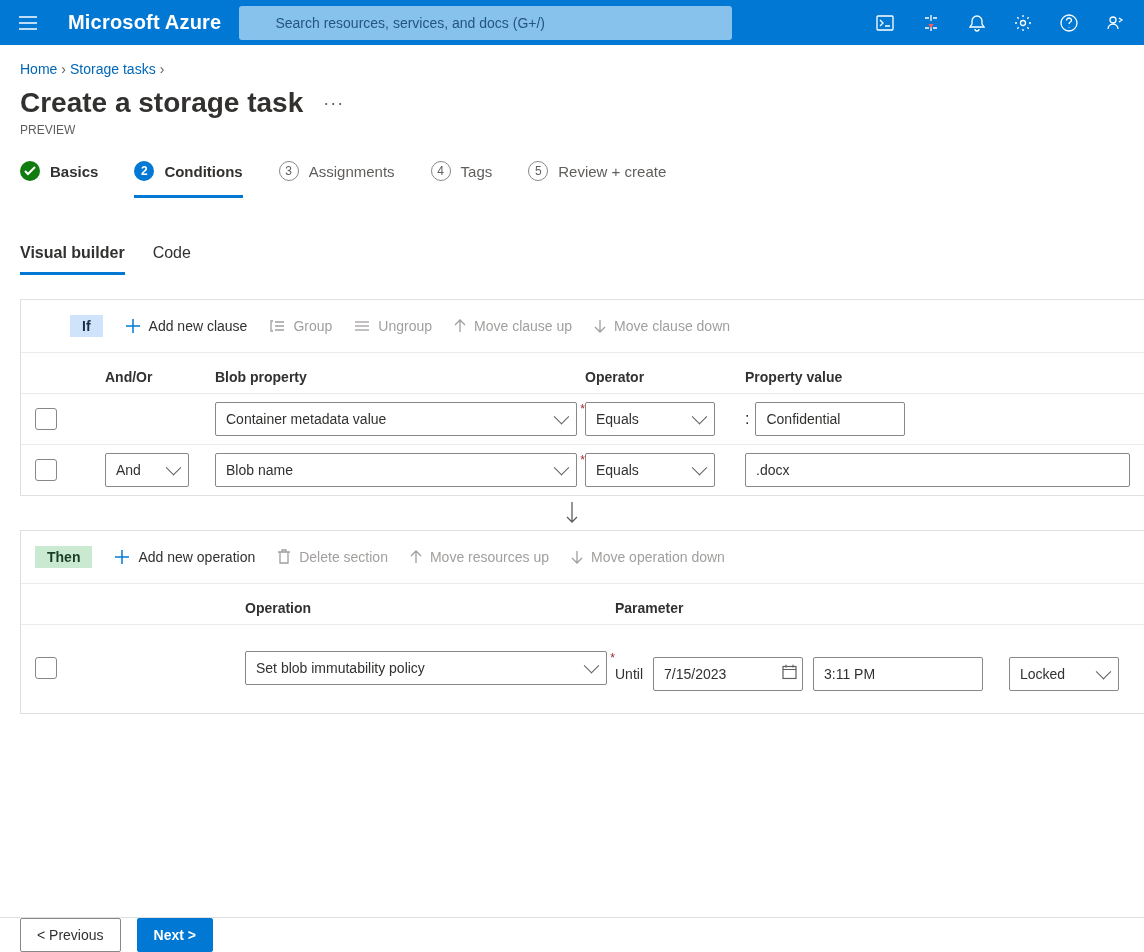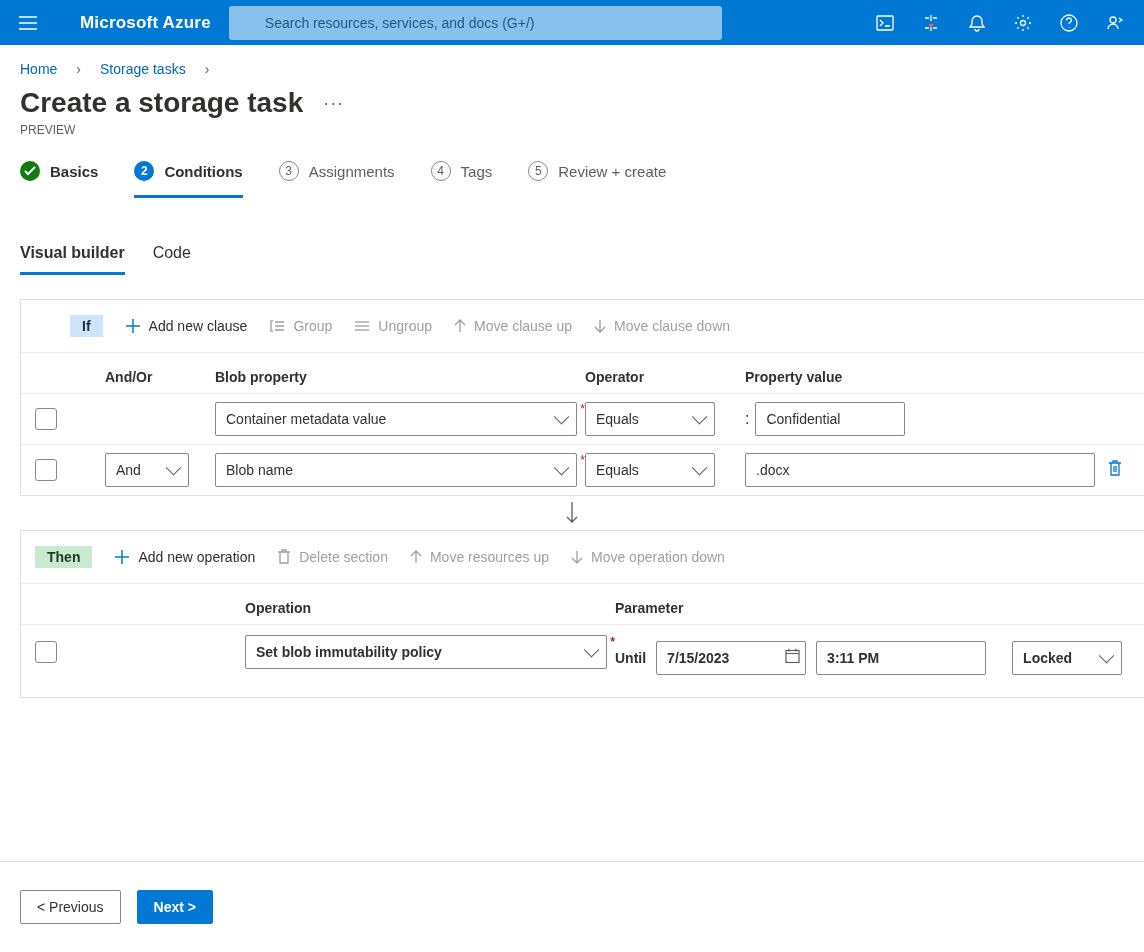--- a/index.html
+++ b/index.html
@@ -1,31 +1,31 @@
 <!DOCTYPE html>
 <html><head>
   <meta charset="utf-8">
   <style>
     * { box-sizing: border-box; margin: 0; padding: 0; font-family: "Segoe UI", -apple-system, sans-serif; }
     body { width: 1144px; height: 952px; background: #fff; color: #323130; overflow: hidden; position: relative; }
 
     
     .topbar { height: 45px; background: #0078d4; display: flex; align-items: center; color: #fff; padding: 0 6px 0 6px; }
     .hamburger { width: 44px; height: 44px; display:flex; align-items:center; justify-content:center; cursor:pointer; }
-    .brand { font-size: 17px; font-weight: 600; margin-right: 18px; margin-left: 30px; letter-spacing: .2px; }
+    .brand { font-size: 20px; font-weight: 600; margin-right: 18px; margin-left: 18px; letter-spacing: .2px; }
     .search-wrap { flex: 0 0 493px; }
     .search { width: 100%; height: 34px; background: #86c2eb; border: none; border-radius: 3px; padding: 0 12px 0 36px; font-size: 14px; color: #1a1a1a; position:relative; }
     .search-wrap { position:relative; }
     .search-icon { position:absolute; left:10px; top:50%; transform: translateY(-50%); color:#2b5c85; }
     .search::placeholder { color: #13426e; opacity:.85;}
     .topbar-right { margin-left: auto; display: flex; }
     .tb-icon { width: 46px; height: 44px; display:flex; align-items:center; justify-content:center; cursor:pointer; color:#fff; }
 
     
-    .crumbs { padding: 16px 20px 0 20px; display:flex; align-items:center; gap:15px; font-size: 14px; }
+    .crumbs { padding: 16px 20px 0 20px; display:flex; align-items:center; gap:0; font-size: 14px; }
     .crumbs a { color: #0067b8; text-decoration: none; cursor:pointer; }
     .chev { color:#605e5c; padding:0 4px; }
 
     
     .heading-row { padding: 10px 20px 0 20px; display:flex; align-items:center; gap:20px; }
     h1 { font-size: 28px; font-weight: 600; }
     .dots { color:#605e5c; font-size:18px; letter-spacing:1px; cursor:pointer;}
     .subtitle { padding: 4px 20px 24px 20px; font-size:12px; color:#605e5c; }
 
     
@@ -67,28 +67,28 @@
     .bp-wrap .select { flex:1;text-align:center; }
     .pv-pair { display:flex; align-items:center; gap:6px; }
     .pv-pair .input { width:150px;}
     .delete-icon { color:#0078d4; cursor:pointer; justify-self:center;}
 
     
     .connector { display:flex; justify-content:center; padding:6px 0;}
 
     
     .op-head { display:grid; grid-template-columns: 70px 140px 370px 520px; padding: 16px 14px 8px 14px; font-weight:600; font-size:14px; border-top:1px solid #edebe9;}
-    .op-row { display:grid; grid-template-columns: 70px 140px 370px 520px; padding: 4px 14px 22px 14px; align-items:center; border-top: 1px solid #edebe9; font-weight: bold;}
+    .op-row { display:grid; grid-template-columns: 70px 140px 370px 520px; padding: 20px 14px 22px 14px; align-items:center; border-top: 1px solid #edebe9;}
     .param-group { display:flex; align-items:center; gap:10px;margin-top:12px; }
     .param-label { font-size:14px; }
     .date-field { position:relative; width:150px;}
     .date-field .cal { position:absolute; right:6px; top:50%; transform:translateY(-50%); color:#605e5c;}
 
     
-    .footer { position:absolute; left:0; right:0; bottom:0; border-top:1px solid #e1dfdd; padding: 28px 20px; display:flex; gap:16px; background:#fff;}
+    .footer { position:absolute; left:0; right:0; bottom:0; border-top:1px solid #e1dfdd; padding: 0 20px; display:flex; gap:16px; background:#fff;}
     .btn { height:34px; padding:0 16px; font-size:14px; border-radius:2px; cursor:pointer; display:flex; align-items:center;}
     .btn.secondary { background:#fff; border:1px solid #8a8886; color:#323130;}
     .btn.primary { background:#0078d4; border:1px solid #0078d4; color:#fff; font-weight:600;}
   </style>
 </head>
 <body>
 
 <div class="topbar">
   <div class="hamburger">
     <svg width="18" height="14" viewBox="0 0 18 14" stroke="#fff" stroke-width="1.5">
@@ -277,21 +277,21 @@
           <span>Blob name</span>
         </div>
       <span class="req">*</span>
     </div>
     <div>
         <div class="select" style="width:130px">
           <span>Equals</span>
         </div>
       </div>
     <div>
-        <div class="input" style="width:350px">
+        <div class="input" style="width:385px">
           <span>.docx</span>
         </div>
       </div>
     <div class="delete-icon">
       <svg width="16" height="18" viewBox="0 0 16 18" fill="none" stroke="#0078d4" stroke-width="1.3">
           <path d="M2 4h12M6 4V2h4v2M4 4v12h8V4M7 7v6M9 7v6"></path>
         </svg>
     </div>
   </div>
 </div>

